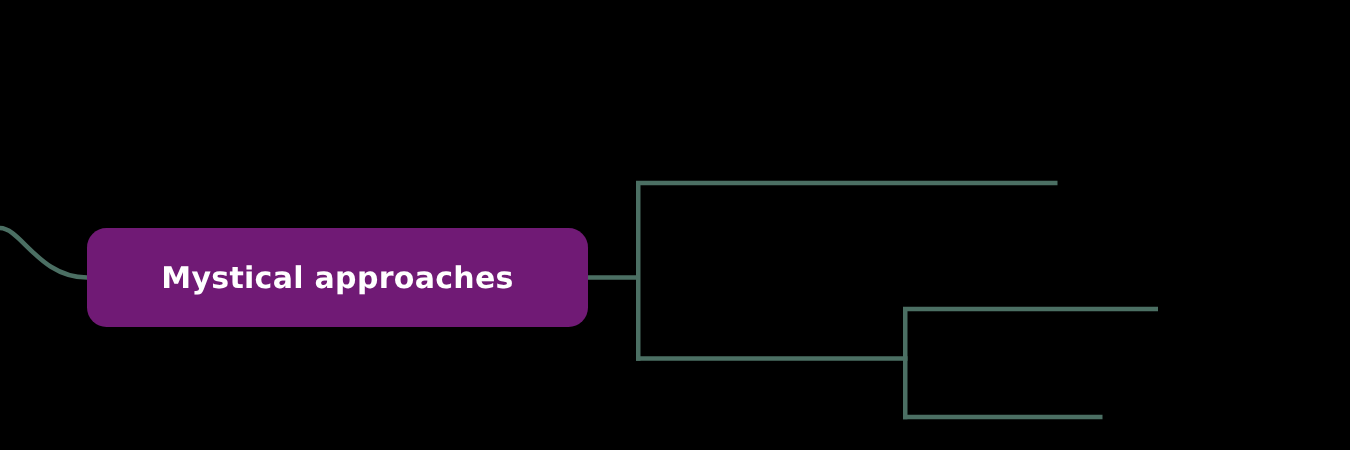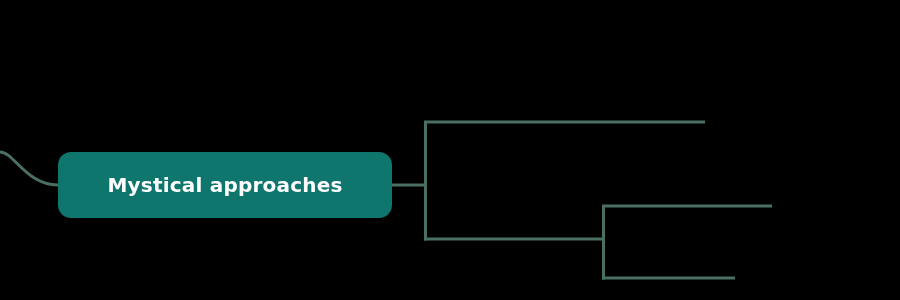--- a/index.html
+++ b/index.html
@@ -55,17 +55,17 @@
     <path fill="none" stroke="#4b6f63" stroke-width="3" stroke-linecap="butt" d="M 0 152 C 14 152, 26 185, 58 185"></path>
     <path fill="none" stroke="#4b6f63" stroke-width="3" stroke-linecap="butt" d="M 392 185 L 425.5 185"></path>
     <path fill="none" stroke="#4b6f63" stroke-width="3" stroke-linecap="butt" d="M 425.5 121 L 425.5 240.5"></path>
     <path fill="none" stroke="#4b6f63" stroke-width="3" stroke-linecap="butt" d="M 424 122 L 705 122"></path>
     <path fill="none" stroke="#4b6f63" stroke-width="3" stroke-linecap="butt" d="M 424 239 L 605 239"></path>
     <path fill="none" stroke="#4b6f63" stroke-width="3" stroke-linecap="butt" d="M 603.5 205 L 603.5 279.5"></path>
     <path fill="none" stroke="#4b6f63" stroke-width="3" stroke-linecap="butt" d="M 602 206 L 772 206"></path>
     <path fill="none" stroke="#4b6f63" stroke-width="3" stroke-linecap="butt" d="M 602 278 L 735 278"></path>
   </svg>
 
-  <div class="node" style="left:58px; top:152px; width:334px; height:66px; background:#0f766e;">
+  <div class="node" style="left:58px; top:152px; width:334px; height:66px; background:#701a75;">
     <span class="node-label">Mystical approaches</span>
   </div>
 
 </div>
 
 </body></html>

